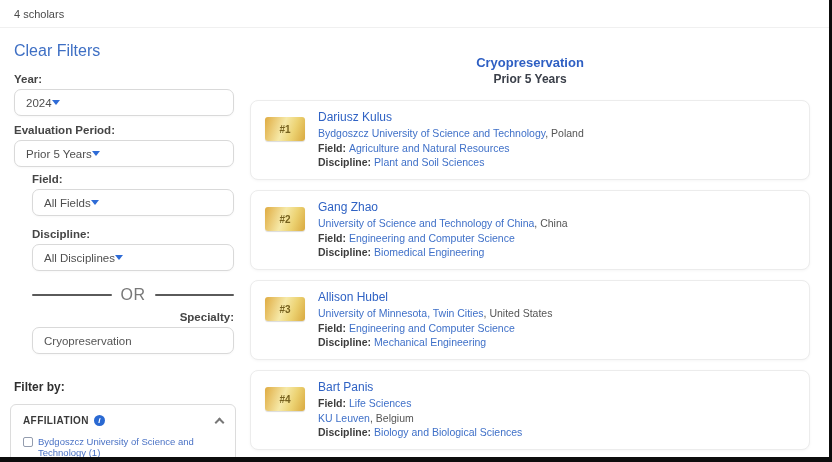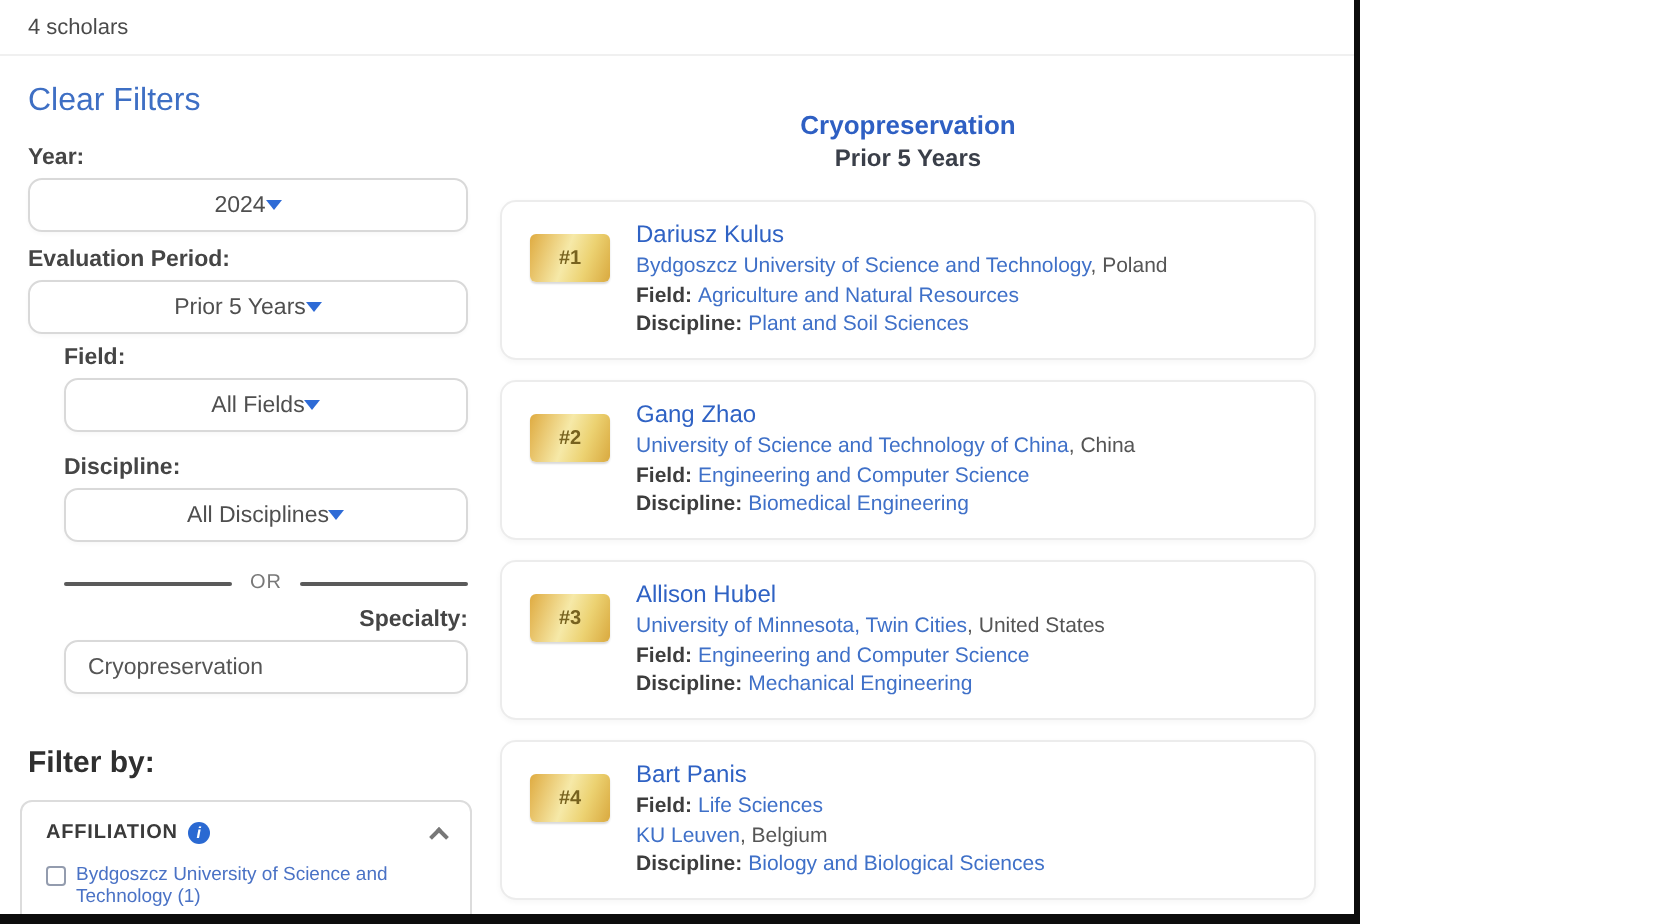--- a/index.html
+++ b/index.html
@@ -1,55 +1,55 @@
 <!DOCTYPE html>
 <html><head>
 <meta charset="utf-8">
 <style>
   * { margin:0; padding:0; box-sizing:border-box; }
   html,body { width:832px; height:462px; background:#fff; }
   body { font-family:"Liberation Sans", sans-serif; }
   .page {
-    position:relative; width:680px; height:462px; overflow:hidden;
+    position:relative; width:832px; height:462px; overflow:hidden;
     background:#fff;
     border-right:3px solid #0d0d0d; border-bottom:5px solid #0d0d0d;
   }
   
   .topbar { padding:8px 0 7px 14px; font-size:11px; color:#4a4a4a; border-bottom:1px solid #f0f0f0; }
   .body-row { display:flex; }
   
   .sidebar { width:250px; flex:none; padding:0 16px 0 14px; }
   .clear-filters { margin-top:14px; font-size:16px; color:#3e6fc4; cursor:pointer; }
   .flabel { font-size:11.5px; font-weight:bold; color:#454545; }
   .lbl-year { margin-top:13px; }
   .control {
     margin-top:4px; height:27px; width:100%;
     border:1px solid #d9d9d9; border-radius:7px; background:#fff;
-    display:flex; align-items:center; justify-content:center;
+    display:flex; align-items:center; justify-content:flex-start;
     padding:0 11px; font-size:11.5px; color:#4f4f4f;
     box-shadow:0 1px 2px rgba(0,0,0,0.03);
   }
   .caret-down { width:0; height:0; border-left:4px solid transparent; border-right:4px solid transparent; border-top:5px solid #2e6bd6; }
   .lbl-eval { margin-top:8px; }
   .lbl-categories { margin-top:7px; }
   .indent { margin-left:18px; }
   .lbl-field { margin-top:6px; }
   .lbl-discipline { margin-top:12px; }
   .or-row { margin-top:15px; display:flex; align-items:center; }
   .or-line { flex:1; height:2px; background:#5a5a5a; border-radius:1px; }
-  .or-text { padding:0 9px; font-size:10px; color:#787878; letter-spacing:0.5px; }
+  .or-text { padding:0 9px; font-size:16px; color:#787878; letter-spacing:0.5px; }
   .lbl-specialty { margin-top:7px;text-align:right; }
   .text-input {
     margin-top:4px; height:27px; width:100%;
     border:1px solid #d9d9d9; border-radius:7px; background:#fff;
     padding:0 11px; font-size:11.5px; color:#555;
     font-family:"Liberation Sans", sans-serif; outline:none;
     box-shadow:0 1px 2px rgba(0,0,0,0.03);
   }
-  .filter-by { margin-top:26px; font-size:15px; font-weight:bold; color:#2f2f2f; }
+  .filter-by { margin-top:26px; font-size:12px; font-weight:bold; color:#2f2f2f; }
   .affil-panel { margin-top:10px; margin-left:-4px; width:calc(100% + 6px); border:1px solid #dcdcdc; border-radius:6px; padding:10px 12px 12px 12px; background:#fff; }
   .affil-head { display:flex; align-items:flex-end; }
   .affil-title { font-size:10px; font-weight:bold; color:#3a3a3a; letter-spacing:0.4px; }
   .info-icon {
     display:inline-flex; align-items:center; justify-content:center;
     width:11px; height:11px; border-radius:50%; background:#2a69d2;
     color:#fff; font-size:8px; font-weight:bold; font-style:italic;
     margin-left:5px; margin-top:-4px;
   }
   .chevron-up { margin-left:auto; width:7px; height:7px; border-top:2px solid #777; border-left:2px solid #777; transform:rotate(45deg); margin-top:3px; cursor:pointer; }

